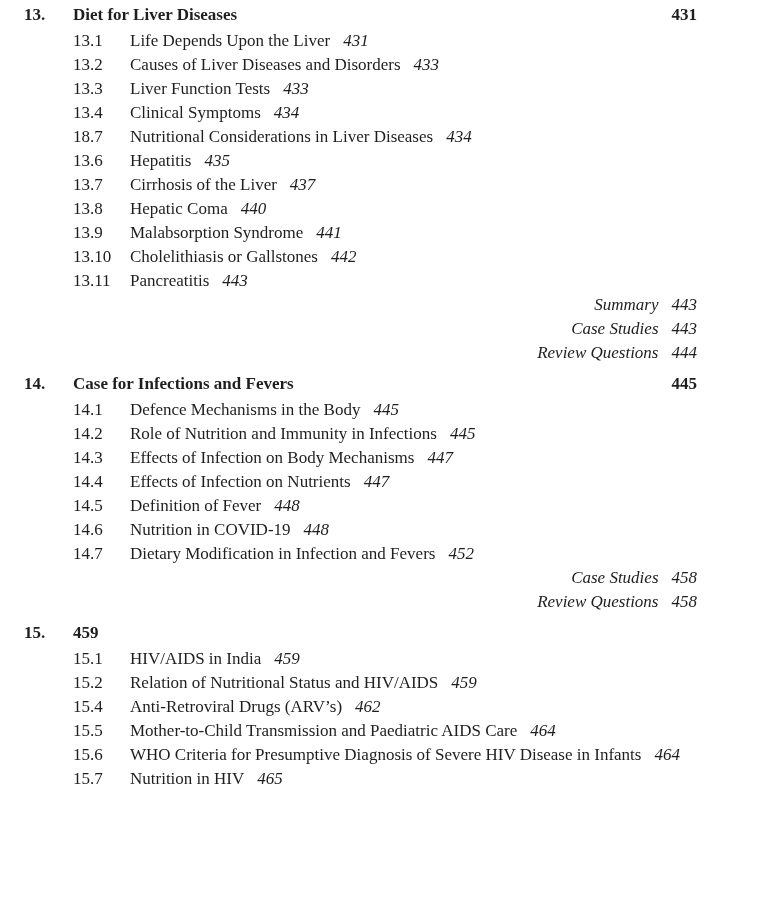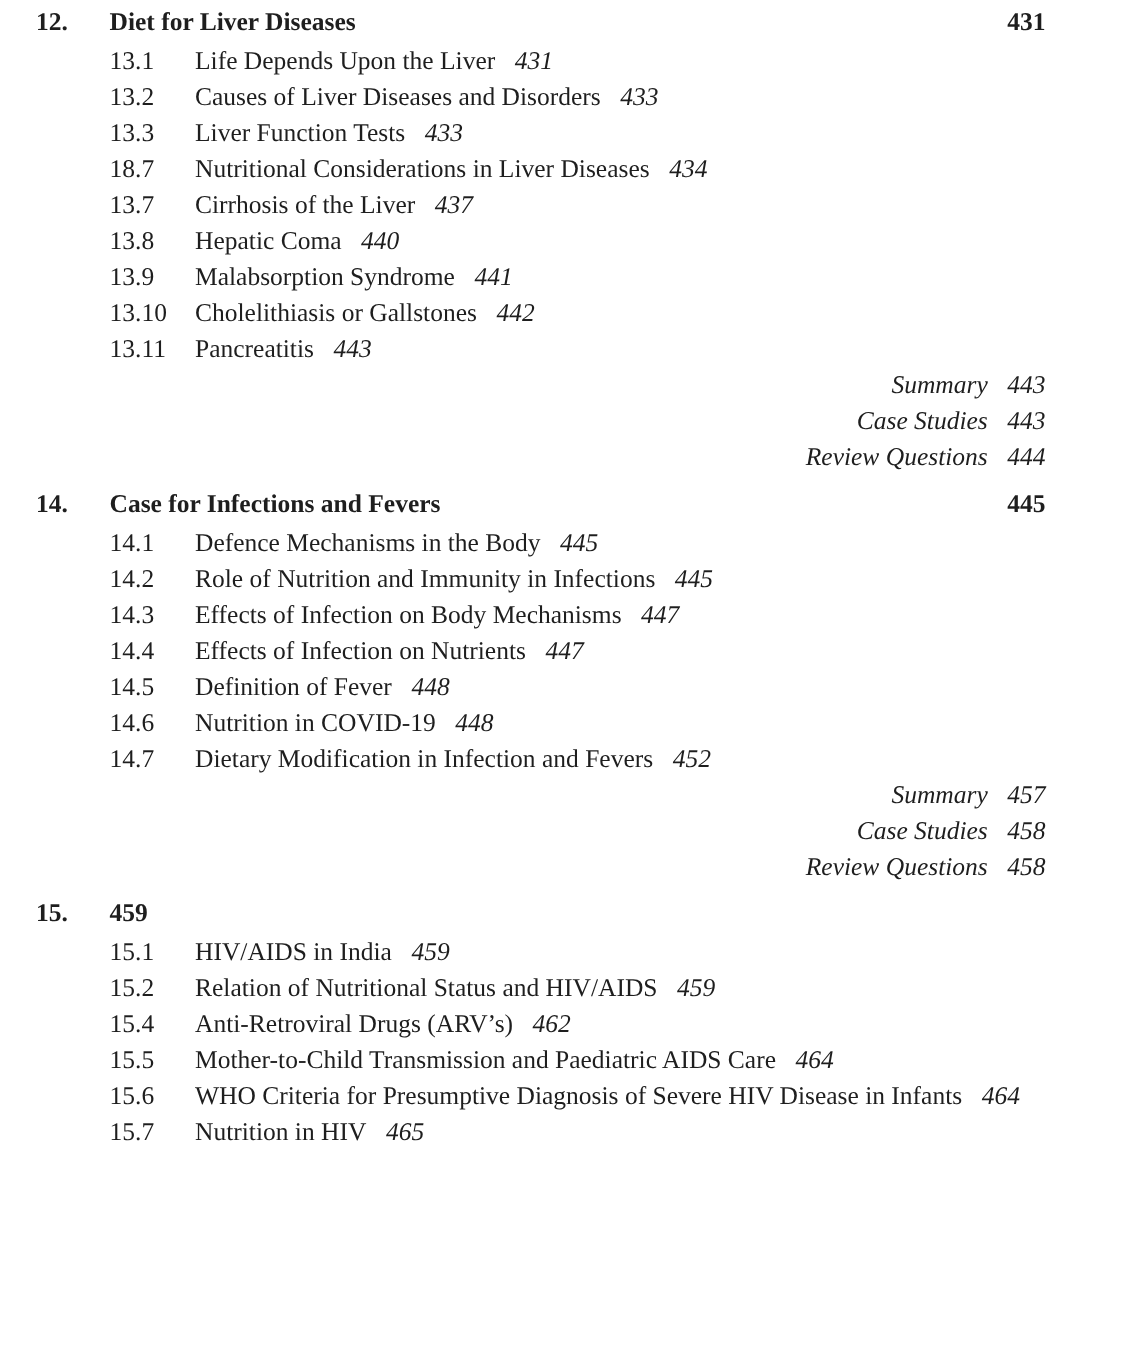--- a/index.html
+++ b/index.html
@@ -57,39 +57,47 @@
   }
   .item.sub-italic { margin-left: 106px; }
   .item.sub-italic .item-body { font-style: italic; text-align: right; }
 </style>
 </head>
 <body>
 
 <div class="toc">
     <section class="chapter">
       <div class="chapter-heading">
-        <span class="ch-num">12.</span>
+        <span class="ch-num">13.</span>
         <span class="ch-title">Diet for Liver Diseases</span>
         <span class="ch-page">431</span>
       </div>
       <div class="item">
         <span class="item-num">13.1</span>
         <span class="item-body"><span>Life Depends Upon the Liver</span><span class="item-page">431</span></span>
       </div>
       <div class="item">
         <span class="item-num">13.2</span>
         <span class="item-body"><span>Causes of Liver Diseases and Disorders</span><span class="item-page">433</span></span>
       </div>
       <div class="item">
         <span class="item-num">13.3</span>
         <span class="item-body"><span>Liver Function Tests</span><span class="item-page">433</span></span>
       </div>
       <div class="item">
+        <span class="item-num">13.4</span>
+        <span class="item-body"><span>Clinical Symptoms</span><span class="item-page">434</span></span>
+      </div>
+      <div class="item">
         <span class="item-num">18.7</span>
         <span class="item-body"><span>Nutritional Considerations in Liver Diseases</span><span class="item-page">434</span></span>
+      </div>
+      <div class="item">
+        <span class="item-num">13.6</span>
+        <span class="item-body"><span>Hepatitis</span><span class="item-page">435</span></span>
       </div>
       <div class="item">
         <span class="item-num">13.7</span>
         <span class="item-body"><span>Cirrhosis of the Liver</span><span class="item-page">437</span></span>
       </div>
       <div class="item">
         <span class="item-num">13.8</span>
         <span class="item-body"><span>Hepatic Coma</span><span class="item-page">440</span></span>
       </div>
       <div class="item">
@@ -142,23 +150,20 @@
       </div>
       <div class="item">
         <span class="item-num">14.6</span>
         <span class="item-body"><span>Nutrition in COVID-19</span><span class="item-page">448</span></span>
       </div>
       <div class="item">
         <span class="item-num">14.7</span>
         <span class="item-body"><span>Dietary Modification in Infection and Fevers</span><span class="item-page">452</span></span>
       </div>
       <div class="item sub-italic">
-        <span class="item-body"><span>Summary</span><span class="item-page">457</span></span>
-      </div>
-      <div class="item sub-italic">
         <span class="item-body"><span>Case Studies</span><span class="item-page">458</span></span>
       </div>
       <div class="item sub-italic">
         <span class="item-body"><span>Review Questions</span><span class="item-page">458</span></span>
       </div>
     </section>
     <section class="chapter">
       <div class="chapter-heading">
         <span class="ch-num">15.</span>
         <span class="ch-page">459</span>

